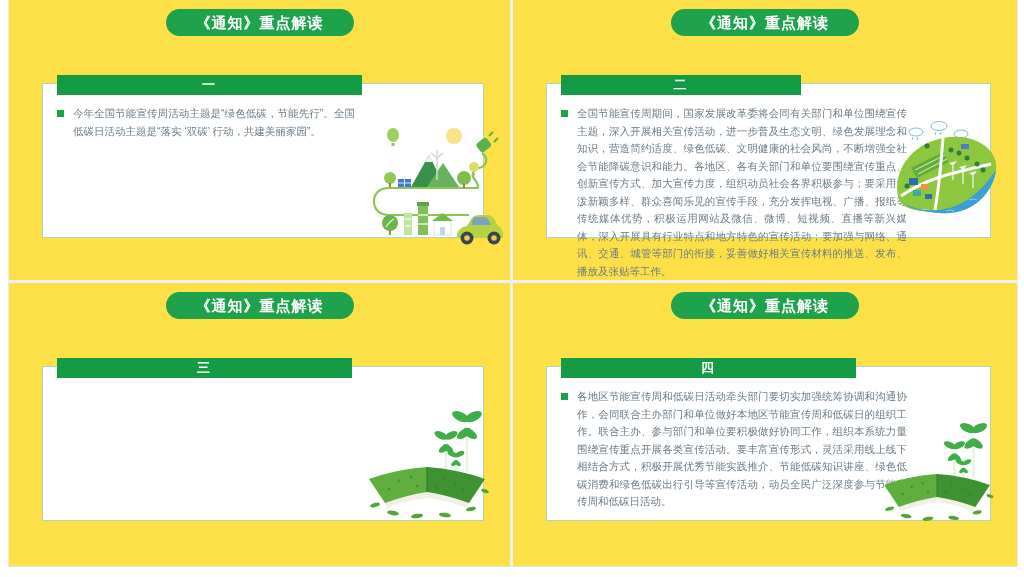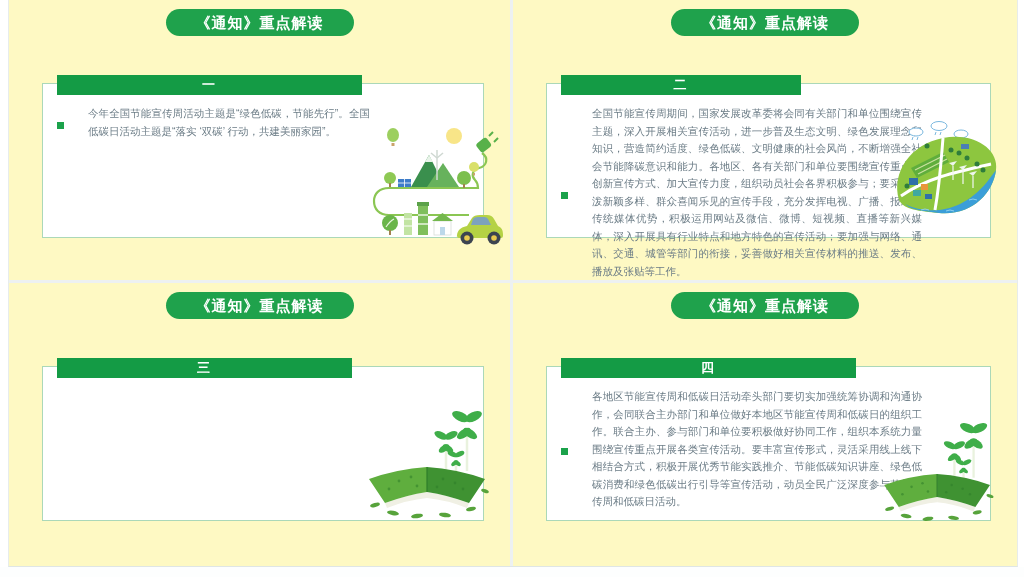--- a/index.html
+++ b/index.html
@@ -1,30 +1,30 @@
 <!DOCTYPE html>
 <html><head>
 <meta charset="utf-8">
 <style>
   html,body{margin:0;padding:0;background:#ffffff;}
   body{width:1024px;height:577px;position:relative;font-family:"Liberation Sans","DejaVu Sans",sans-serif;overflow:hidden;}
   .canvas{position:absolute;left:8px;top:0;width:1008px;height:566px;
     border-left:1px solid #e7eceb;border-right:1px solid #e7eceb;border-bottom:1px solid #dfe6e5;
     display:grid;grid-template-columns:1fr 1fr;grid-template-rows:1fr 1fr;background:#fff;}
-  .slide{position:relative;background:#fef9c3;overflow:hidden;}
+  .slide{position:relative;background:#fde047;overflow:hidden;}
   .slide.b-r{border-right:3px solid #edf1f1;}
   .slide.b-b{border-bottom:3px solid #edf1f1;}
   .pill{position:absolute;top:9px;left:50%;transform:translateX(-50%);
     background:#1fa24c;color:#fff;font-size:15px;font-weight:bold;letter-spacing:1px;
     height:27px;line-height:27px;padding:0 30px;border-radius:14px;white-space:nowrap;}
   .card{position:absolute;left:33px;right:26px;top:83px;height:153px;border:1px solid #abd8b8;background:#fff;}
   .banner{position:absolute;left:48px;top:75px;height:20px;background:#149b45;color:#fff;
     font-size:13px;font-weight:bold;text-align:center;line-height:20px;letter-spacing:2px;}
   .s1 .banner{width:305px;} .s2 .banner{width:240px;} .s3 .banner{width:295px;} .s4 .banner{width:295px;}
-  .content{position:absolute;left:48px;top:105px;display:flex;gap:24px;align-items:center;}
+  .content{position:absolute;left:48px;top:105px;display:flex;gap:9px;}
   .bullet{width:7px;height:7px;background:#1ba24b;margin-top:5px;flex:none;}
   .body-text{font-size:10.5px;line-height:17.5px;color:#6b7c86;text-align:justify;}
   .s1 .body-text{width:282px;} .s2 .body-text{width:330px;} .s3 .body-text{width:284px;} .s4 .body-text{width:330px;}
   .illus{position:absolute;}
   .s1 .illus{left:352px;top:120px;width:142px;height:126px;}
   .s2 .illus{left:378px;top:120px;width:114px;height:110px;}
   .s3 .illus{left:350px;top:128px;width:138px;height:114px;}
   .s4 .illus{left:362px;top:140px;width:126px;height:104px;}
   svg{display:block;width:100%;height:100%;}
   .bottom-strip{position:absolute;left:0;top:567px;width:1024px;height:10px;background:#fdfefe;}

